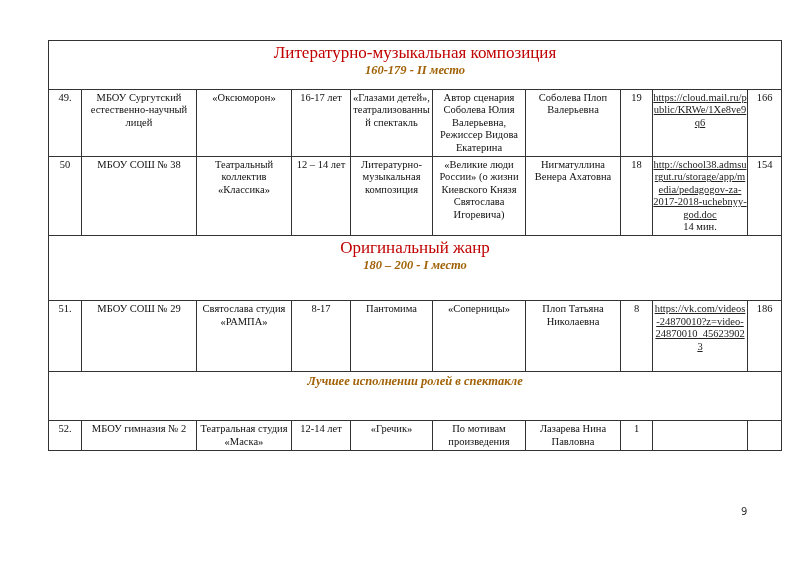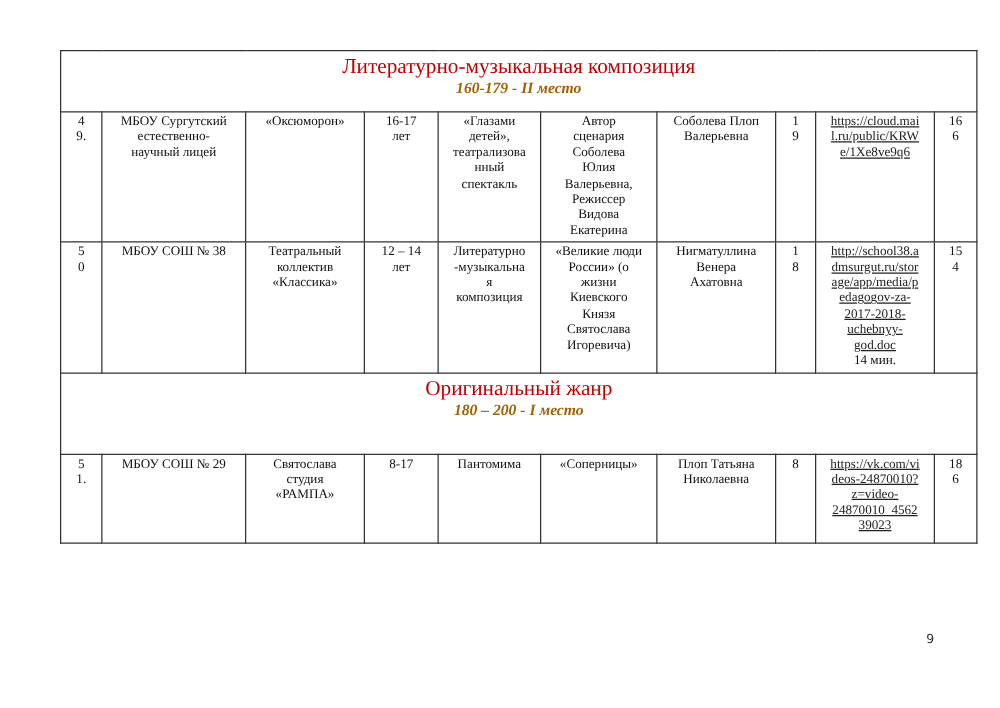--- a/index.html
+++ b/index.html
@@ -1,21 +1,21 @@
 <!DOCTYPE html>
 <html><head>
 <meta charset="utf-8">
 <style>
   html, body { margin:0; padding:0; background:#ffffff; }
   body { width:800px; height:566px; position:relative; overflow:hidden;
          font-family:"Liberation Serif", "DejaVu Serif", serif; color:#111; }
   .page { position:absolute; left:0; top:0; width:800px; height:566px; background:#fff; }
   table.doc { position:absolute; left:48px; top:40px; width:733px;
               border-collapse:collapse; table-layout:fixed; }
-  table.doc td { border:1.5px solid #333; padding:2px 11px; vertical-align:top;
+  table.doc td { border:1.5px solid #333; padding:2px 0; vertical-align:top;
                  font-size:10.5px; line-height:12.4px; text-align:center; word-wrap:break-word; overflow-wrap:anywhere; }
   td.num { text-align:left; padding-left:4px; }
   td.score { text-align:left; padding-left:4px; }
   td.section { text-align:center; vertical-align:middle; padding:0; }
   .sec-title { color:#c00000; font-size:17px; line-height:20px; display:block; }
   .sec-sub { color:#a16207; font-size:12.5px; line-height:15px; font-weight:bold; font-style:italic; display:block; }
   .link { color:#222; text-decoration:underline;margin-top:20px; }
   .pagenum { position:absolute; left:741px; top:506px; font-family:"DejaVu Sans", sans-serif; font-size:10px; color:#333; }
 </style>
 </head>
@@ -87,18 +87,35 @@
       <td>Святослава студия  «РАМПА»</td>
       <td>8-17</td>
       <td>Пантомима</td>
       <td>«Соперницы»</td>
       <td>Плоп Татьяна Николаевна</td>
       <td>8</td>
       <td><span class="link">https://vk.com/videos-24870010?z=video-24870010_456239023</span></td>
       <td class="score">186</td>
     </tr>
 
+    <tr style="height:49px">
+      <td class="section" colspan="10">
+        <span class="sec-sub">Лучшее исполнении ролей в спектакле</span>
+      </td>
+    </tr>
 
+    <tr style="height:26px">
+      <td class="num">52.</td>
+      <td>МБОУ гимназия № 2</td>
+      <td>Театральная студия «Маска»</td>
+      <td>12-14 лет</td>
+      <td>«Гречик»</td>
+      <td>По мотивам произведения</td>
+      <td>Лазарева Нина Павловна</td>
+      <td>1</td>
+      <td></td>
+      <td class="score"></td>
+    </tr>
   </tbody>
     </table>
 
   <div class="pagenum">9</div>
 </div>
 
 </body></html>

